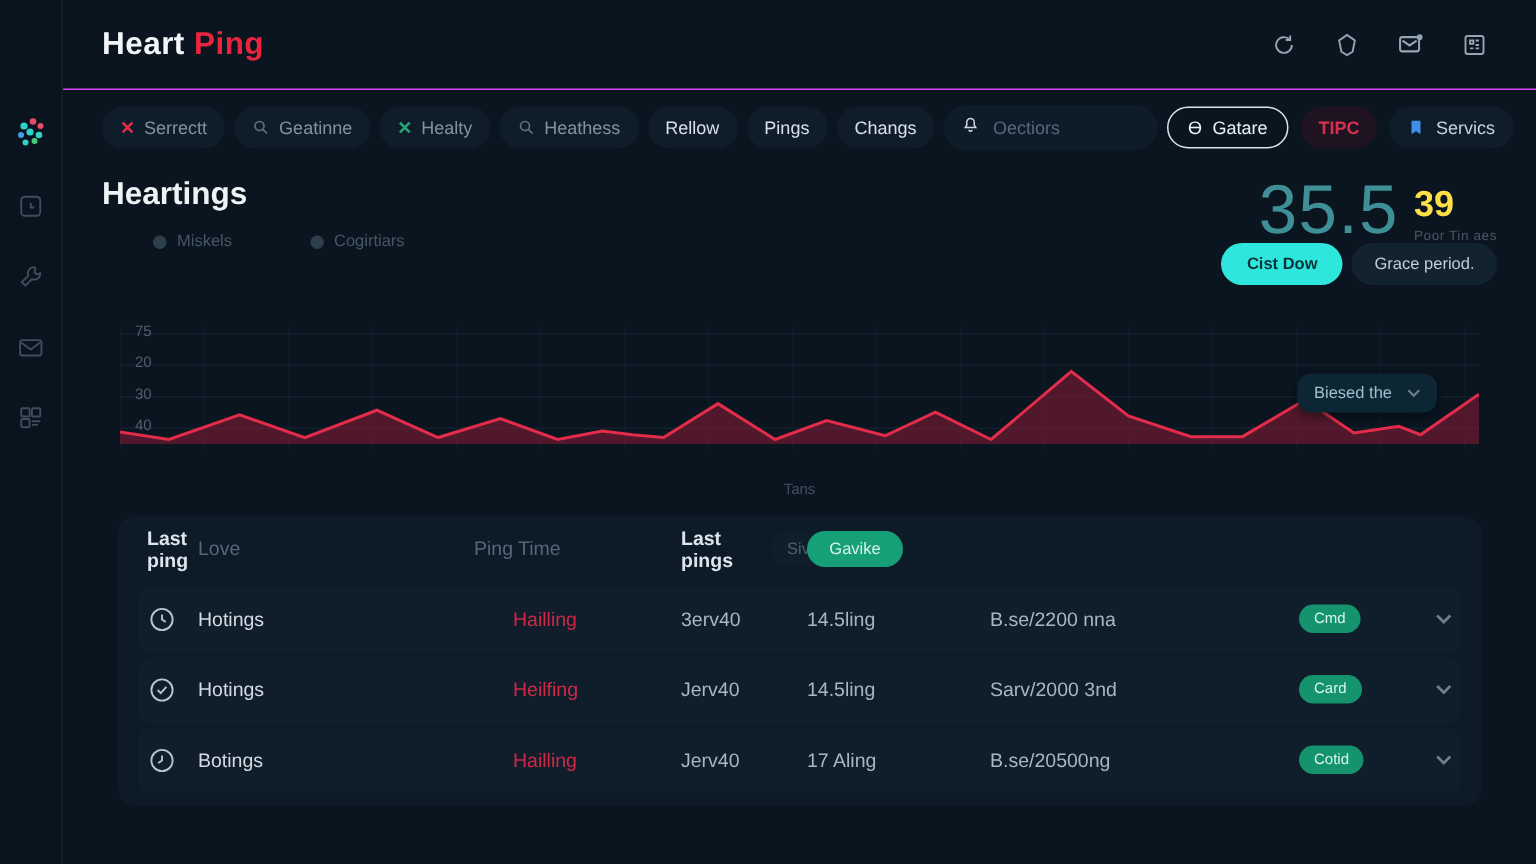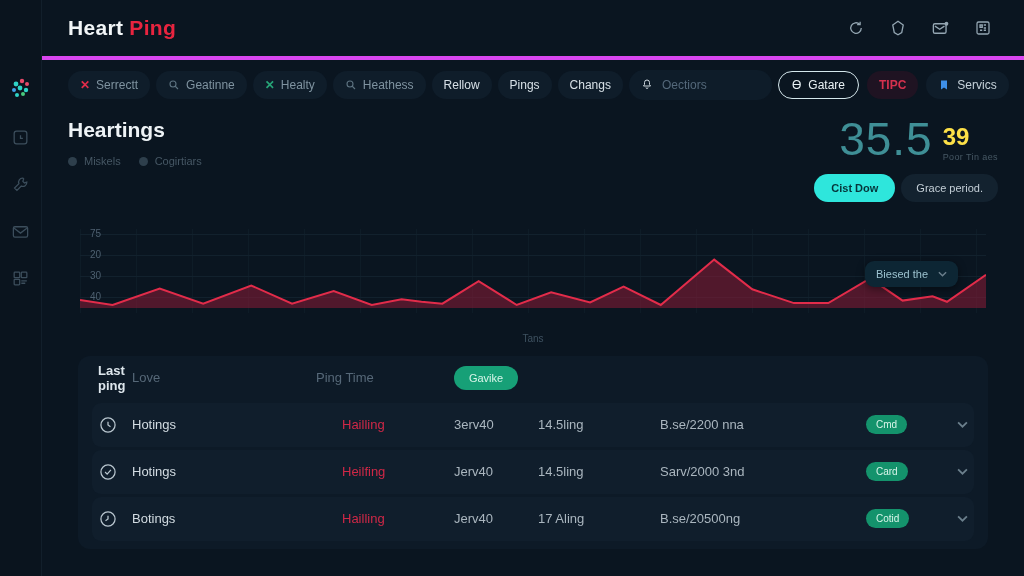--- a/index.html
+++ b/index.html
@@ -8,21 +8,21 @@
          background:#0a1520; color:#cfd9e0; overflow:hidden; position:relative; }
 
   
   .sidebar { width:42px; border-right:1px solid #121f2b; background:#0a141e;
              display:flex; flex-direction:column; align-items:center; padding-top:76px; gap:28px; }
   .side-ic { color:#3c4e5c; display:flex; }
 
   
   .main { flex:1; display:flex; flex-direction:column; min-width:0; }
   .topbar { height:60px; flex:0 0 60px; display:flex; align-items:center; padding:0 32px 0 26px;
-            border-bottom:4px solid #d946ef; }
+            border-bottom:1px solid #d946ef; }
   .logo-text { font-size:21px; font-weight:bold; color:#f2f6f8; letter-spacing:.3px; }
   .logo-accent { color:#e8243f; }
   .top-icons { margin-left:auto; display:flex; gap:24px; color:#94a6b2; align-items:center; }
 
   
   .navbar { display:flex; align-items:center; gap:6px; padding:10px 26px 6px; }
   .tab { display:flex; align-items:center; gap:6px; background:#0f1d2a; border-radius:16px;
          padding:7px 12px; font-size:12px; color:#7f93a0; white-space:nowrap; cursor:pointer; }
   .tab.bright { color:#d7e0e6; }
   .xr { color:#e22c4a; font-weight:bold; font-size:12px; }
@@ -40,29 +40,29 @@
           padding:7px 12px; border-radius:14px; cursor:pointer; }
   .servics { display:flex; gap:7px; align-items:center; background:#0f1d2a; border-radius:16px;
              padding:7px 12px; font-size:12px; color:#c6d2da; cursor:pointer; }
   .bk { color:#3e8fe8; display:flex; }
 
   
   .content { padding:0 26px; flex:1; }
   .head-row { display:flex; justify-content:space-between; margin-top:12px; }
   .page-title { font-size:21px; font-weight:bold; color:#eef3f6; }
   .legend { display:flex; gap:18px; margin-top:13px; }
-  .legend-item { display:flex; gap:7px; align-items:center; font-size:11px; color:#465764; }
+  .legend-item { display:flex; gap:7px; align-items:center; font-size:11px; color:#465764;margin-left:34px; }
   .dot { width:9px; height:9px; border-radius:50%; background:#2e3f4c; }
   .stat-wrap { text-align:right; }
   .stat { display:flex; align-items:flex-end; gap:10px; justify-content:flex-end; }
   .stat-value { font-size:46px; color:#3f8f96; line-height:0.95; letter-spacing:1px; }
   .stat-col { display:flex; flex-direction:column; align-items:flex-start; }
   .stat-secondary { font-size:24px; font-weight:bold; color:#fde047; line-height:1; }
   .stat-caption { font-size:9px; color:#475864; margin-top:3px; letter-spacing:.4px; }
-  .btn-row { display:flex; gap:6px; margin-top:12px; justify-content:flex-end; }
+  .btn-row { display:flex; gap:6px; justify-content:flex-end; }
   .btn-cyan { background:#2ee6dc; color:#06343a; font-size:11px; font-weight:bold;
               padding:8px 17px; border-radius:16px; cursor:pointer; }
   .btn-dark { background:#13222f; color:#c3ced6; font-size:11px; padding:8px 15px;
               border-radius:16px; cursor:pointer; }
 
   
   .chart-wrap { position:relative; margin:27px 12px 0; height:84px;
                 background:repeating-linear-gradient(to right,#0e1c27 0 1px,transparent 1px 56px); }
   .gl { position:absolute; left:0; right:0; height:1px; background:#12212d; }
   .gl0{top:5px} .gl1{top:26px} .gl2{top:47px} .gl3{top:68px}
@@ -293,20 +293,31 @@
           </span>
         </div>
       </div>
       <div class="xlabel">Tans</div>
 
       <div class="card">
         <div class="t-grid t-head">
           <span class="h-bright">Last ping</span>
           <span class="h-dim">Love</span>
           <span class="h-dim pingtime">Ping Time</span>
+          <span class="lastpings-cell">
+            <span class="h-bright">Last pings</span>
+            <span class="sive">
+              <span>Sive</span>
+              <span class="chev">
+                <svg width="8" height="5" viewBox="0 0 10 6" fill="none" stroke="currentColor" stroke-width="1.6">
+                    <path d="M1 1l4 4 4-4"></path>
+                  </svg>
+              </span>
+            </span>
+          </span>
           <span class="gavike">Gavike</span>
           <span></span>
         </div>
 
         <div class="t-grid row">
           <span class="row-icon">
             <svg width="20" height="20" viewBox="0 0 24 24" fill="none" stroke="currentColor" stroke-width="1.5">
               <circle cx="12" cy="12" r="8.5"></circle>
                 <path d="M12 8v4l3 2"></path>
             </svg>

